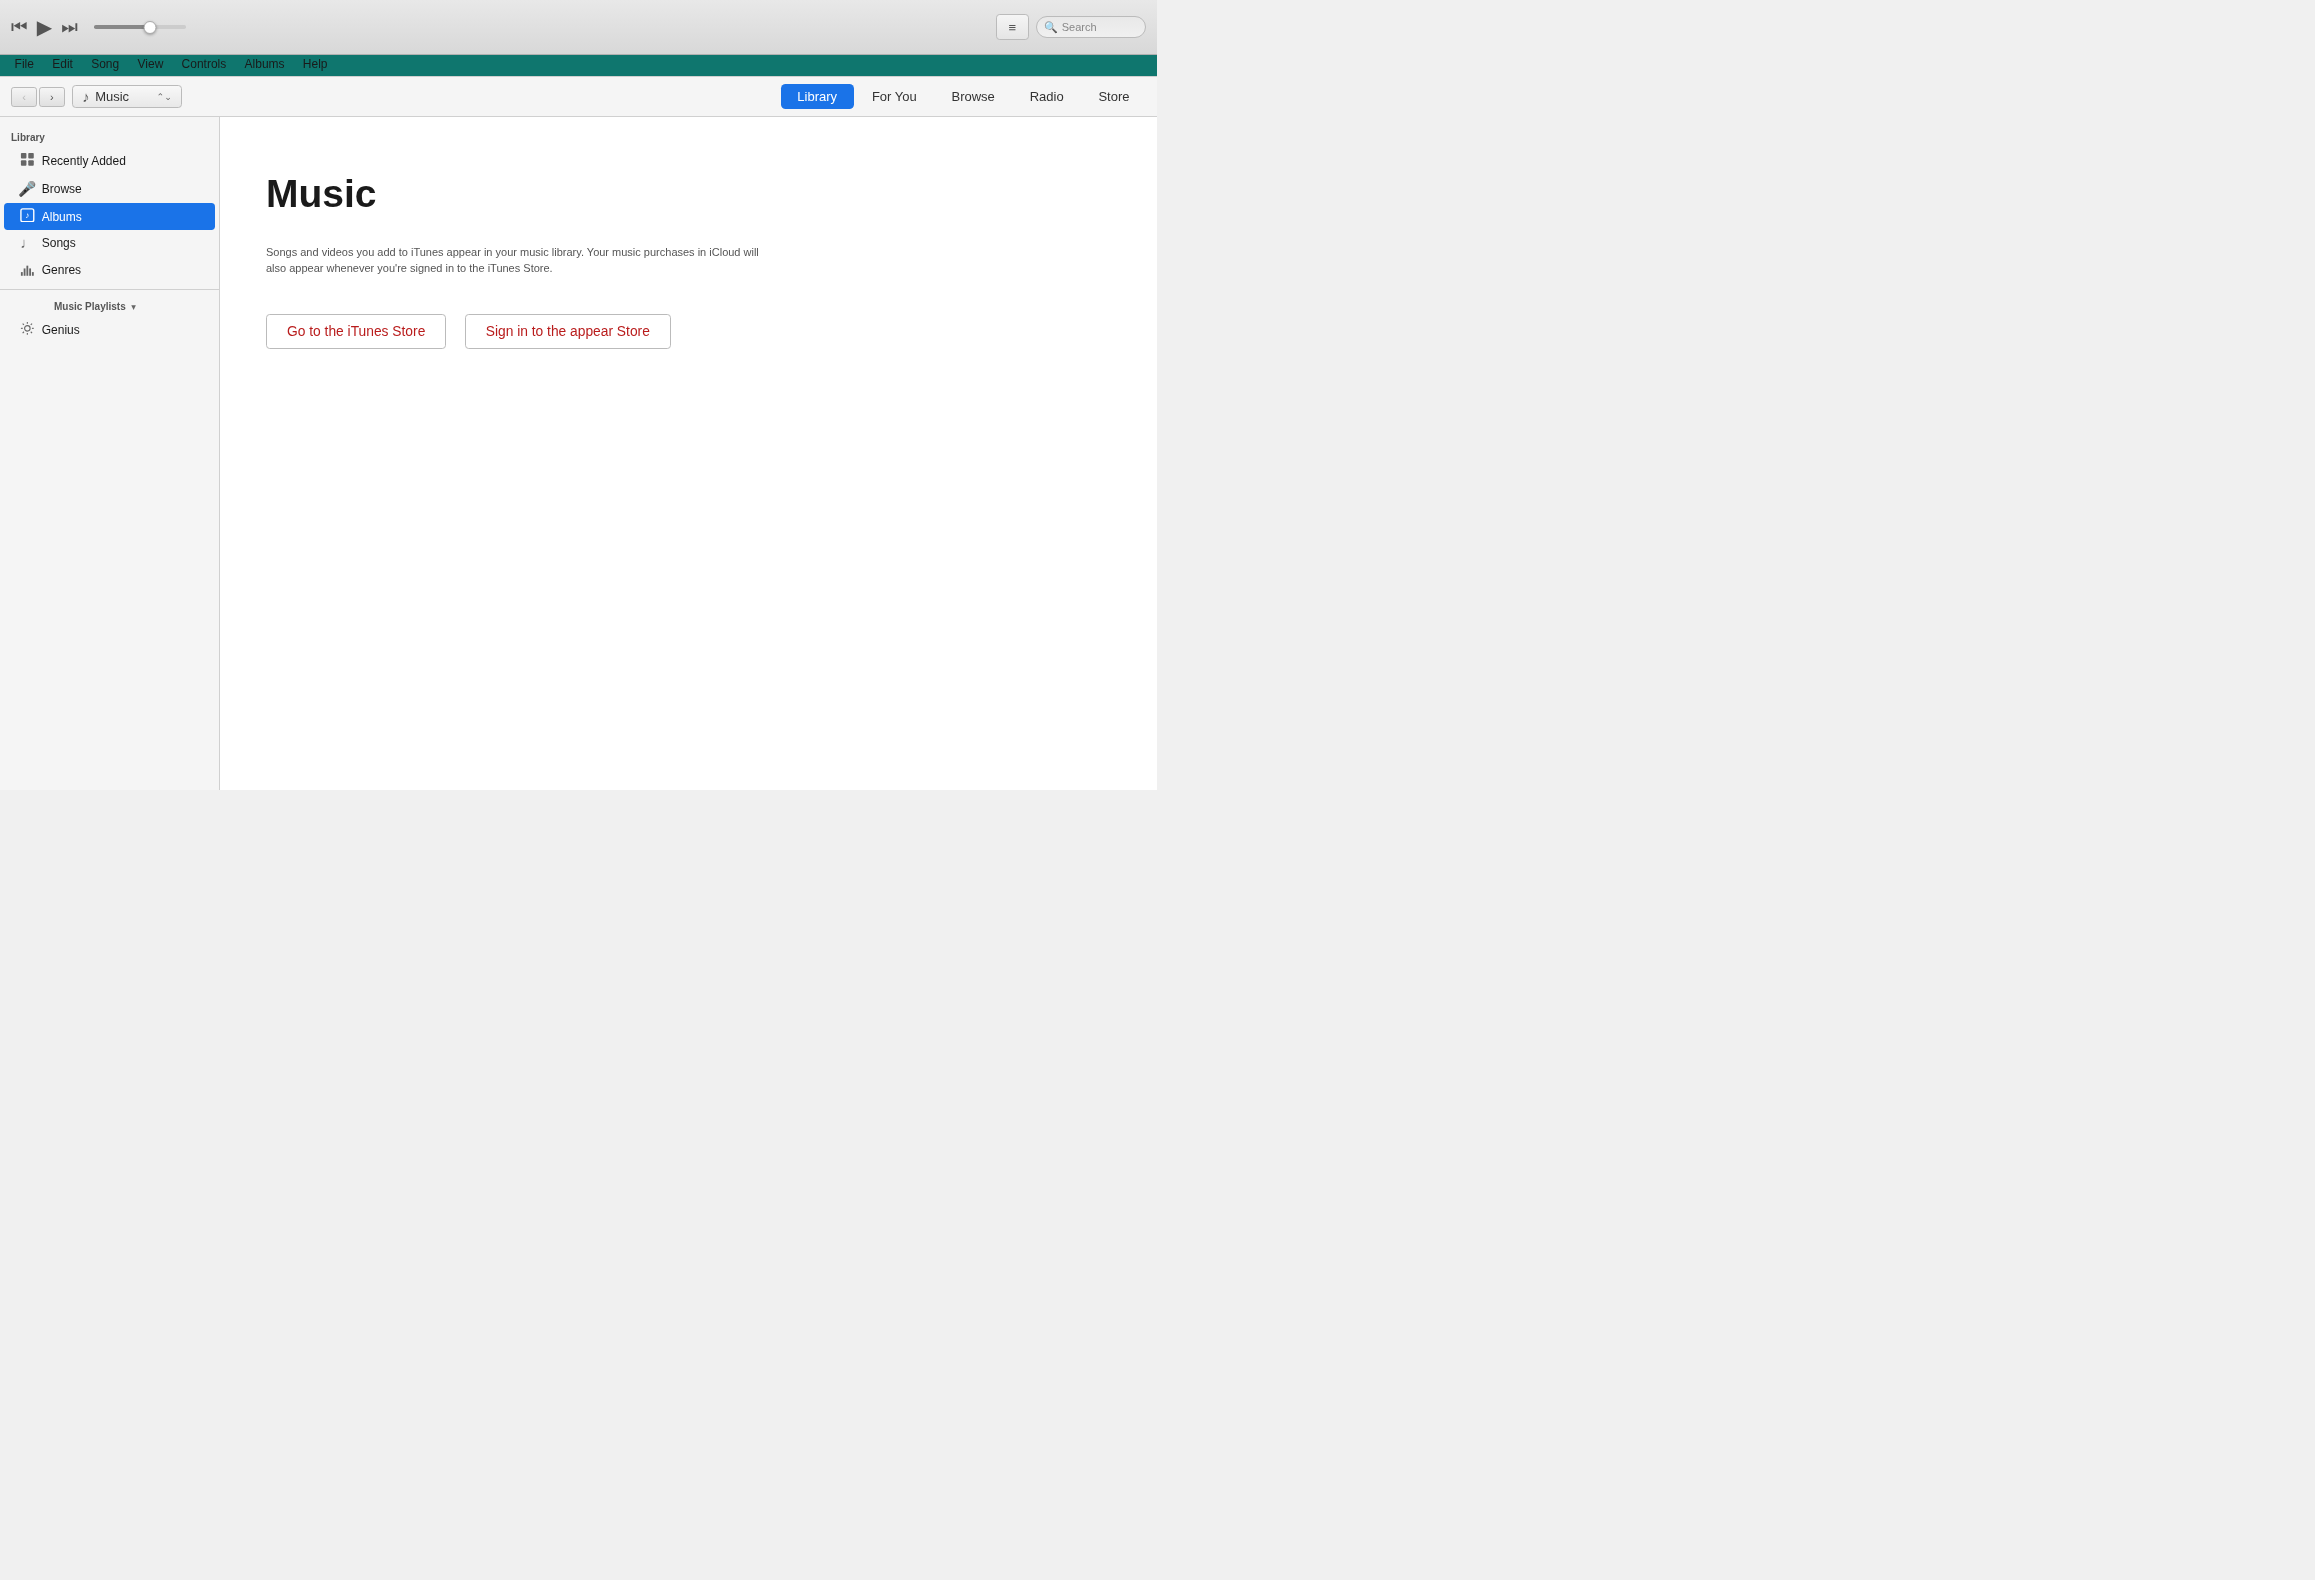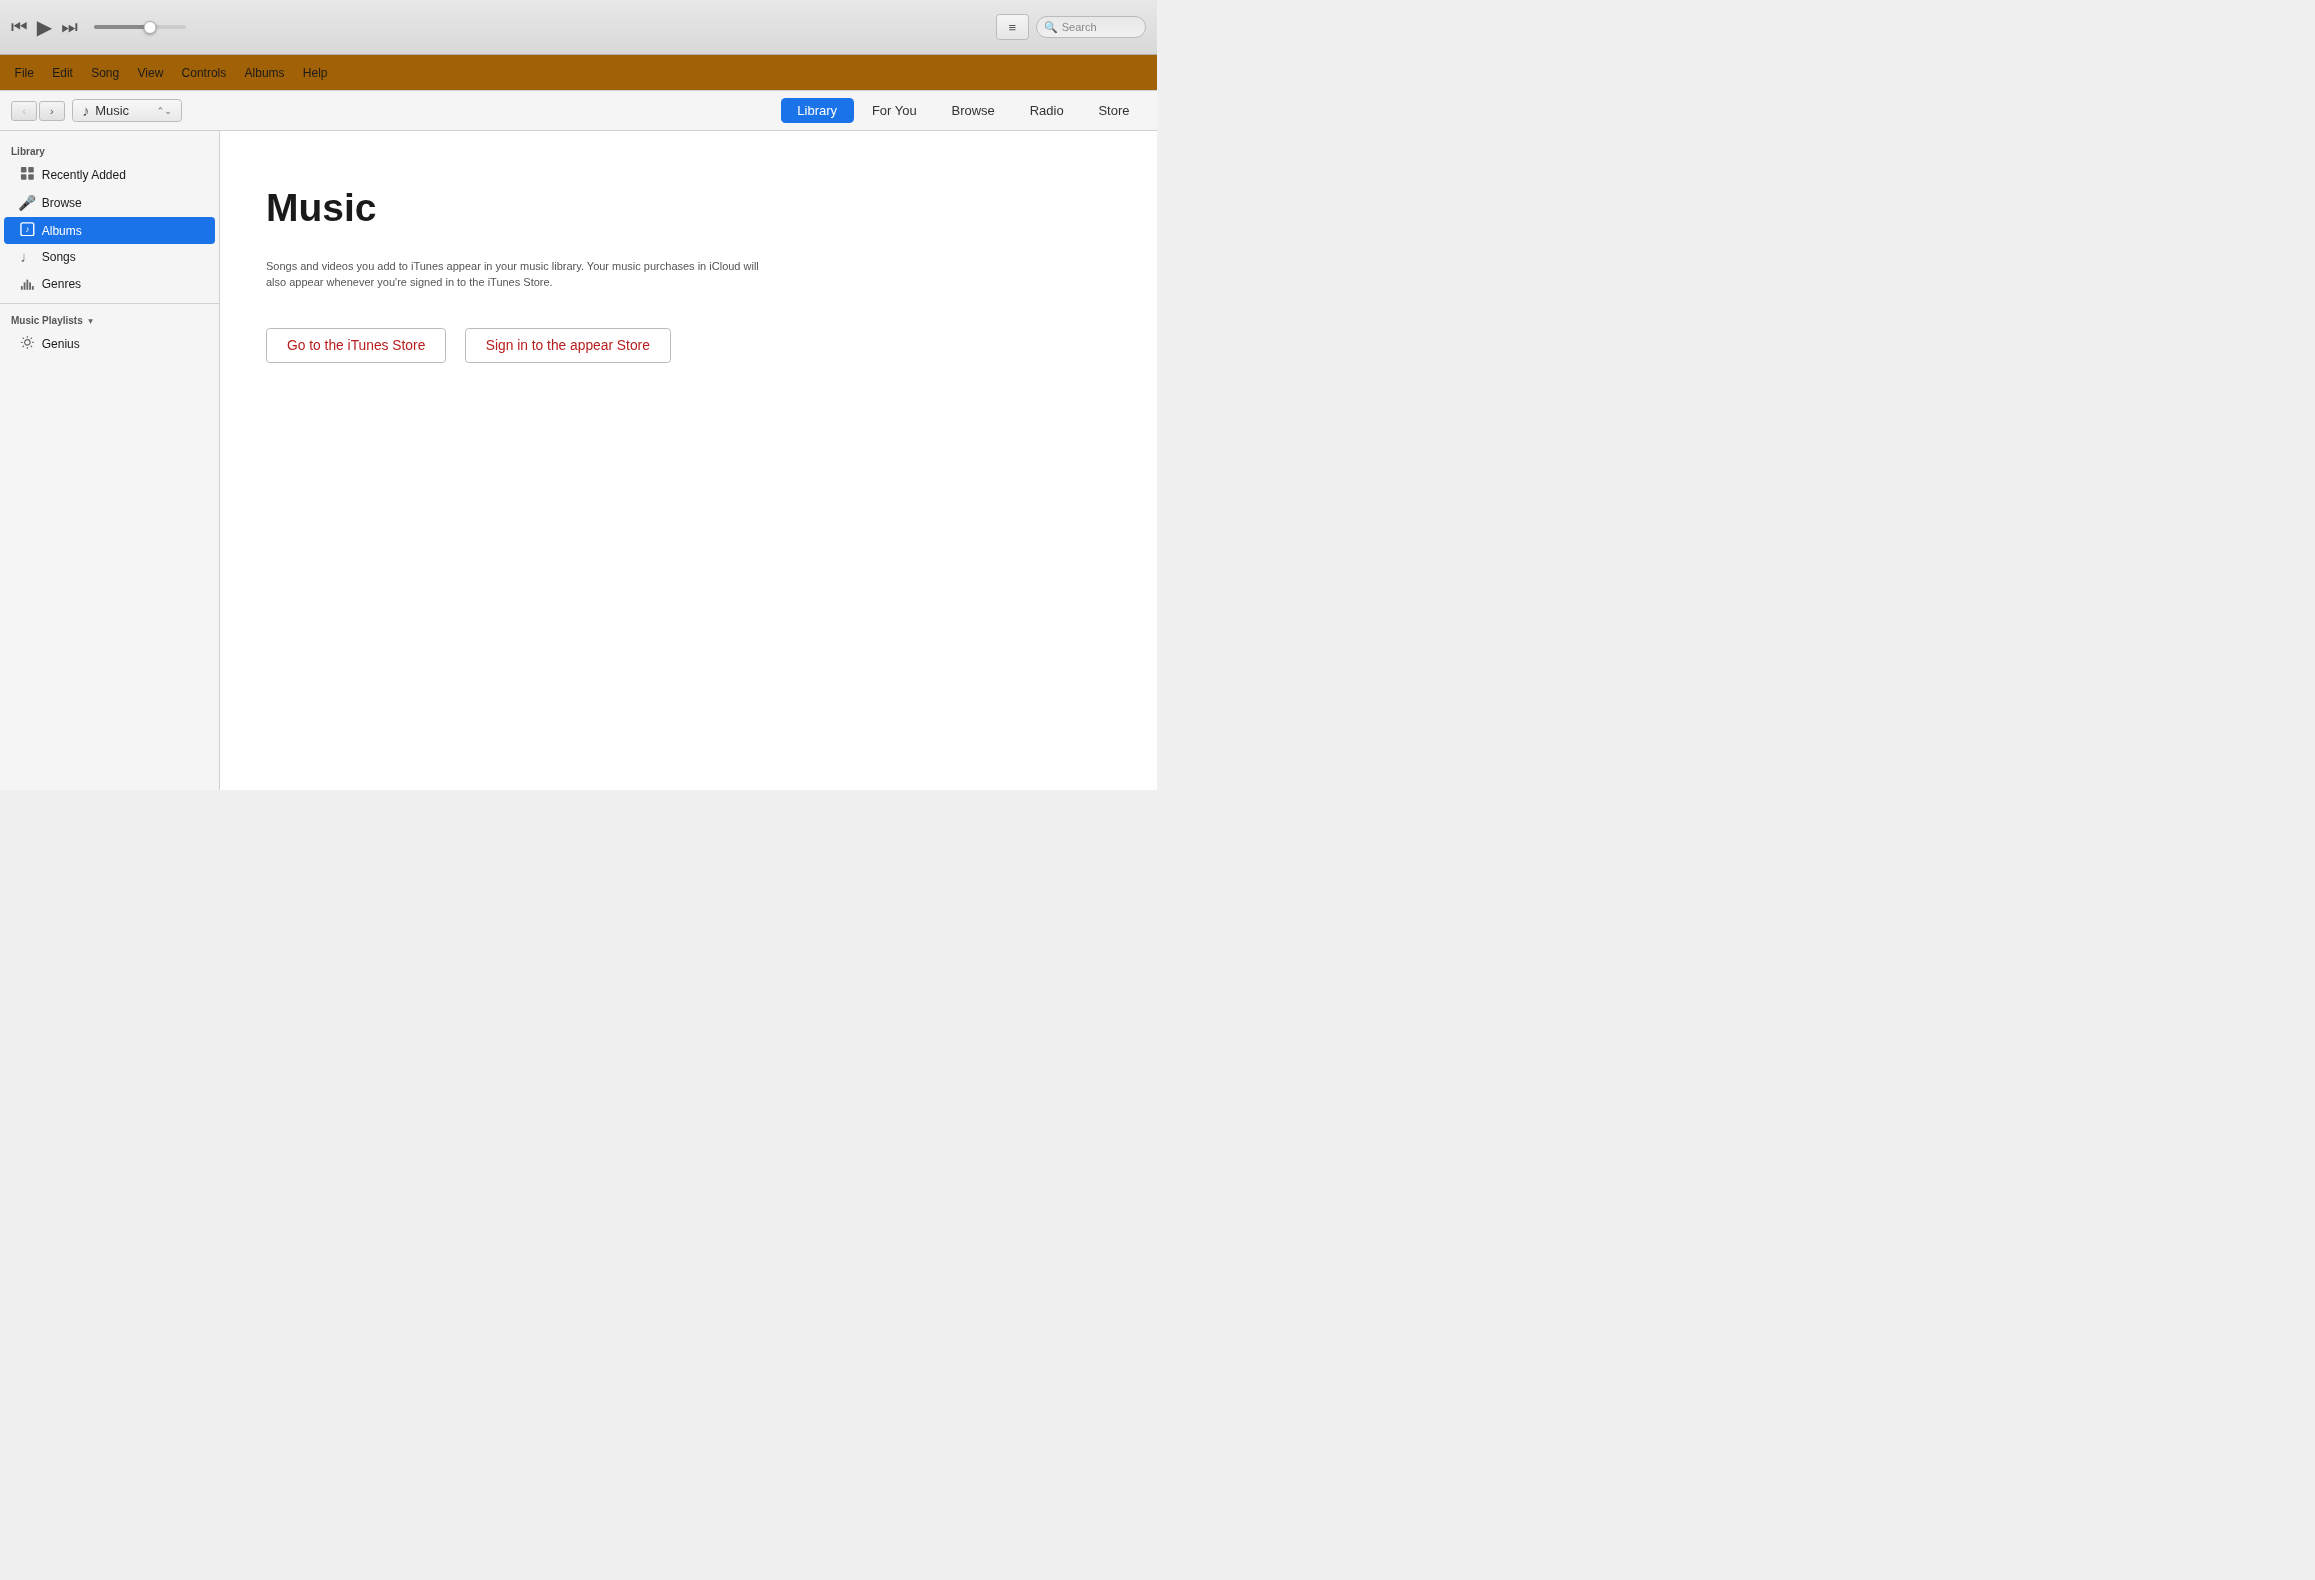--- a/index.html
+++ b/index.html
@@ -104,25 +104,24 @@
       display: flex;
       align-items: center;
       padding: 0 7.3px;
       gap: 3.7px;
       font-size: 11px;
       color: #888;
     }
 
     
     .menu-bar {
-      background: #a16207;
+      background: #0f766e;
       border-bottom: 0.9px solid #d0d0d0;
-      height: 36px;
-      display: flex;
-      align-items: center;
+      height: 22px;
+      display: flex;
       padding: 0 7.3px;
       gap: 3.7px;
     }
 
     .menu-item {
       padding: 1.8px 7.3px;
       font-size: 12px;
       color: #1a1a1a;
       cursor: pointer;
       border-radius: 2.8px;
@@ -254,20 +253,21 @@
       background: #d0d0d0;
       margin: 5.5px 0;
     }
 
     .playlist-header {
       display: flex;
       align-items: center;
       gap: 5.5px;
       padding: 5.5px 11px 3.7px 11px;
       cursor: pointer;
+      margin-left: 43px;
     }
 
     .playlist-header-label {
       font-size: 10px;
       font-weight: 700;
       color: #555;
     }
 
     .chevron-icon {
       font-size: 9.2px;

